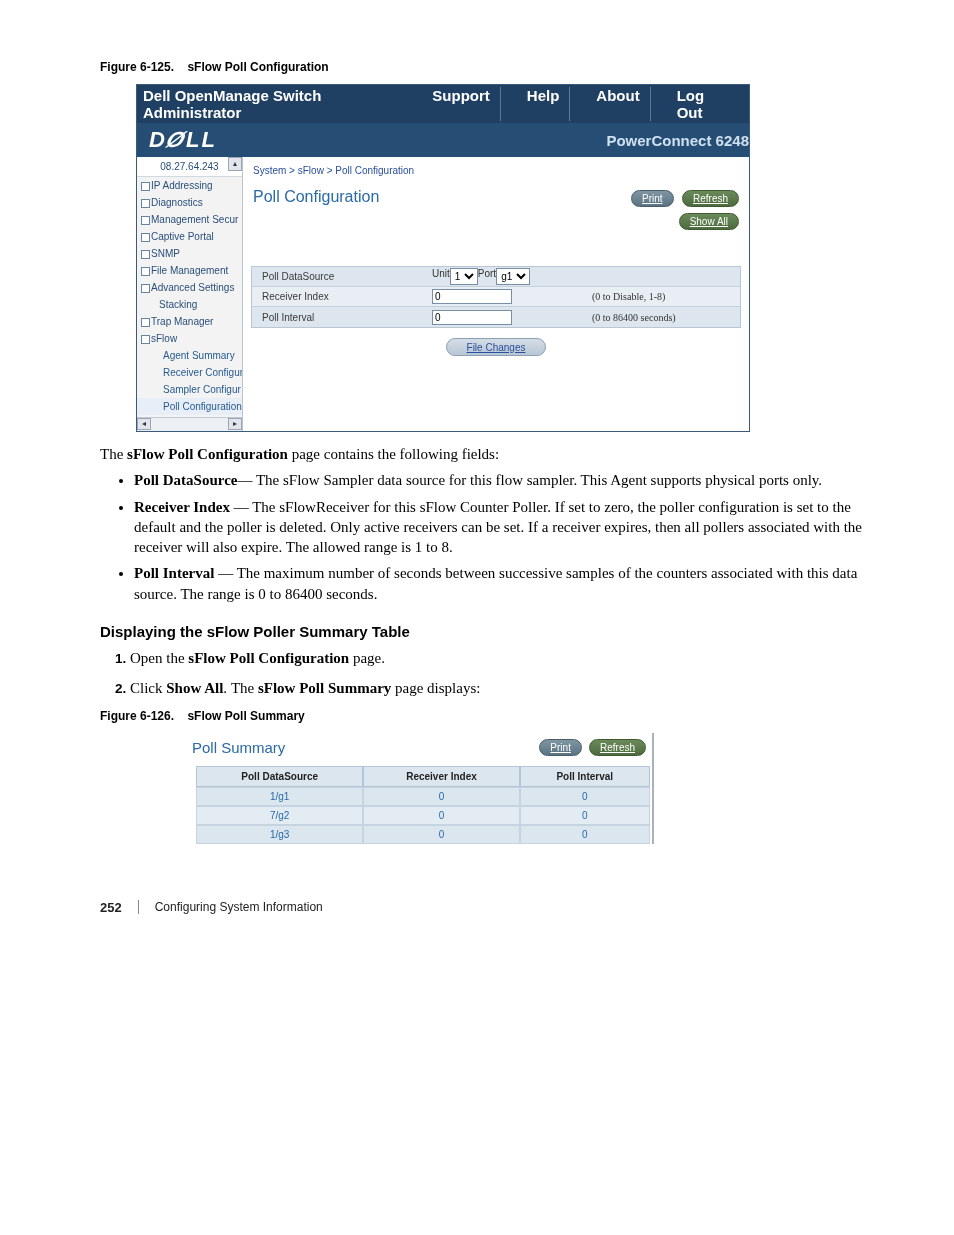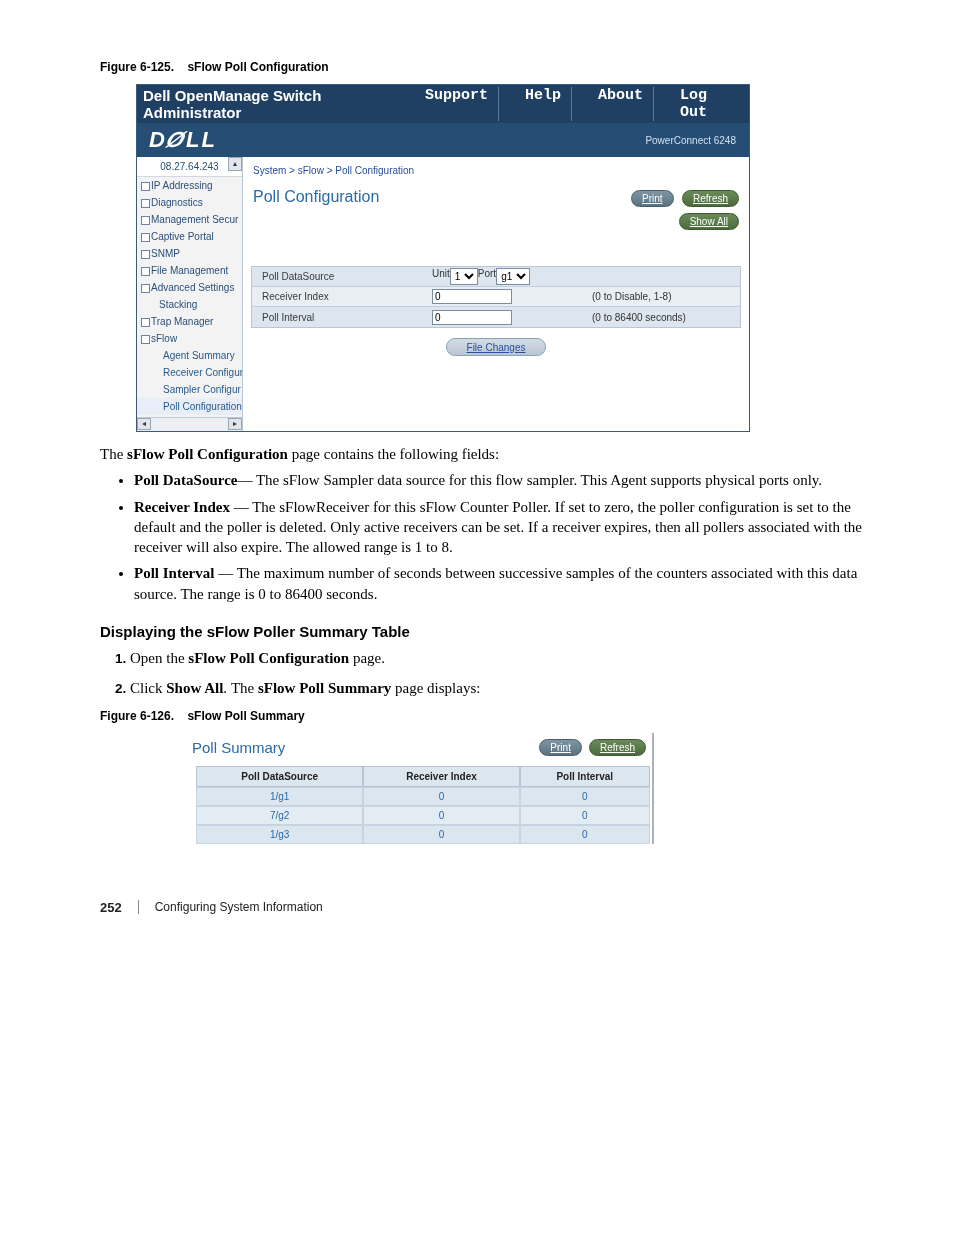--- a/index.html
+++ b/index.html
@@ -35,33 +35,33 @@
   .s1-titlebar {
     background: #1f3f63;
     color: #fff;
     font-weight: bold;
     font-size: 15px;
     padding: 2px 6px;
     display: flex;
     justify-content: space-between;
     align-items: center;
   }
-  .s1-titlelinks { display: flex; gap: 16px; font-family: Liberation Mono, monospace; }
+  .s1-titlelinks { display: flex; gap: 16px; }
   .s1-titlelinks span { padding: 0 10px; border-right: 1px solid #5a7a9a; }
   .s1-titlelinks span:last-child { border-right: none; }
   .s1-logo-row {
     display: flex; align-items: center; justify-content: space-between;
     background: #264d73; height: 34px; color:#fff;
   }
   .s1-logo {
     font-family: Arial, sans-serif; font-weight: bold; font-size: 22px;
     letter-spacing: 2px; padding-left: 12px; font-style: italic;
   }
   .s1-logo .slashE { display:inline-block; transform: skewX(-20deg); }
-  .s1-model { font-size: 10px; font-weight: normal; padding-right: 13px; color:#cfe0f0; }
+  .s1-model { font-size: 15px; font-weight: bold; padding-right: 0; color:#cfe0f0; }
 
   .s1-body { display: flex; }
   .s1-nav {
     width: 106px; flex: 0 0 106px; background: #f3f3f3;
     border-right: 1px solid #b8c4d0; position: relative;
   }
   .s1-navhead {
     background:#fff; color:#2a4f7a; font-size:10px; padding:4px 6px;
     border-bottom:1px solid #d0d8e0; text-align:center;
   }
@@ -103,21 +103,21 @@
     line-height:16px; padding:0 10px; font-size:10px; text-decoration:underline;
     margin-left:4px;
   }
   .s1-pill.green { background: linear-gradient(#6b8a5a,#4d6c3e); border-color:#3e5a30; }
   .s1-rows { margin:8px; border:1px solid #b9c6d4; }
   .s1-row { display:flex; align-items:center; background:#dde6ee; border-bottom:1px solid #c2d0de; height:20px; }
   .s1-row:nth-child(even) { background:#e8eef4; }
   .s1-row:last-child { border-bottom:none; }
   .s1-row .lab { width:180px; padding-left:10px; color:#3a3a3a; font-size:10px; }
   .s1-row .mid { width:160px; display:flex; gap:0; font-size:10px; color:#333; }
-  .s1-row .hint { font-size:10px; color:#333; }
+  .s1-row .hint { font-size:10px; color:#333;font-family:Liberation Serif, serif; }
   .s1-text {
     height:15px; width:80px; font-size:10px; border:1px solid #7a8ea3; background:#fff; padding:0 2px;
   }
   .s1-select {
     height:17px; font-size:10px; border:1px solid #7a8ea3; background:#fff;
   }
   .s1-apply {
     display:block; margin:10px auto 18px auto; width:100px; height:18px;
     background: linear-gradient(#d4dde6,#b8c6d4); border:1px solid #8aa0b5;
     border-radius:9px; color:#2a4f9c; font-size:10px; text-decoration:underline;

